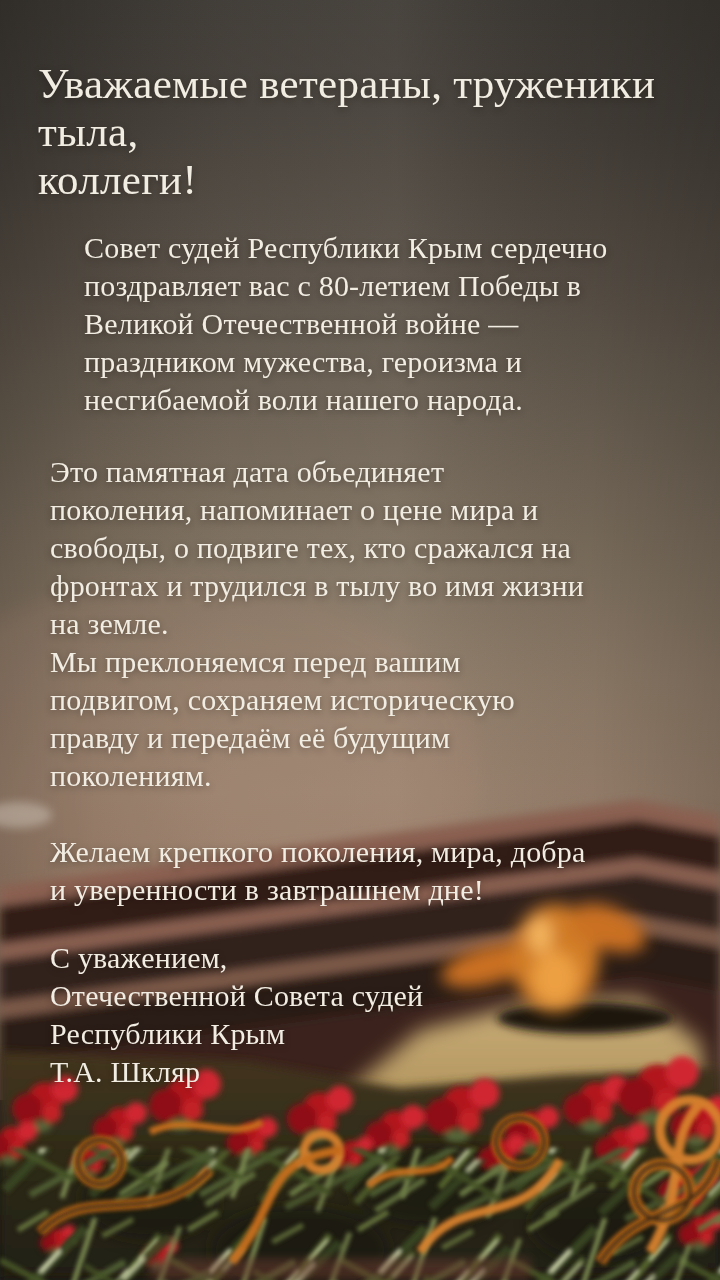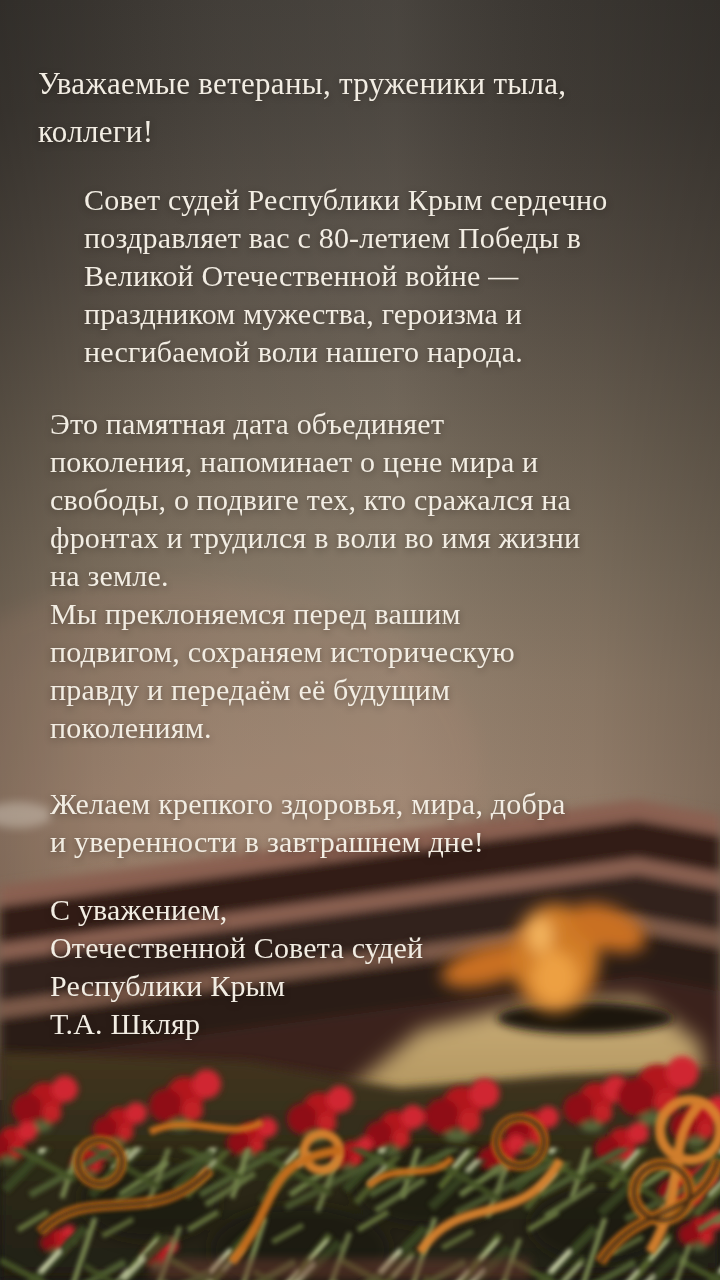--- a/index.html
+++ b/index.html
@@ -9,21 +9,21 @@
   }
   .bg{position:absolute;left:0;top:0;width:720px;height:1280px;display:block;}
   .content{
     position:absolute;left:0;top:0;width:720px;height:1280px;
     box-sizing:border-box;padding:60px 26px 0 38px;
     color:#f2ede3;
     text-shadow:0 2px 7px rgba(25,18,12,.38);
   }
   .preline{white-space:pre-line;}
   .card-title{
-    margin:0;font-weight:400;font-size:31px;line-height:48px;letter-spacing:.3px;
+    margin:0;font-weight:400;font-size:43px;line-height:48px;letter-spacing:.3px;
   }
   .body-par{
     margin:0 0 0 12px;font-size:30px;line-height:38px;letter-spacing:.2px;
   }
   .p1{margin-top:25px;margin-left:46px;}
   .p2{margin-top:34px;}
   .p3{margin-top:38px;}
   .signature{margin-top:30px;}
 </style>
 </head>
@@ -197,28 +197,28 @@
 
     <p class="body-par p1 preline">Совет судей Республики Крым сердечно
 поздравляет вас с 80-летием Победы в
 Великой Отечественной войне —
 праздником мужества, героизма и
 несгибаемой воли нашего народа.</p>
 
     <p class="body-par p2 preline">Это памятная дата объединяет
 поколения, напоминает о цене мира и
 свободы, о подвиге тех, кто сражался на
-фронтах и трудился в воли во имя жизни
+фронтах и трудился в тылу во имя жизни
 на земле.
 Мы преклоняемся перед вашим
 подвигом, сохраняем историческую
 правду и передаём её будущим
 поколениям.</p>
 
-    <p class="body-par p3 preline">Желаем крепкого здоровья, мира, добра
+    <p class="body-par p3 preline">Желаем крепкого поколения, мира, добра
 и уверенности в завтрашнем дне!</p>
 
     <p class="body-par signature preline">С уважением,
 Отечественной Совета судей
 Республики Крым
 Т.А. Шкляр</p>
   </div>
 </div>
 
 </body></html>

